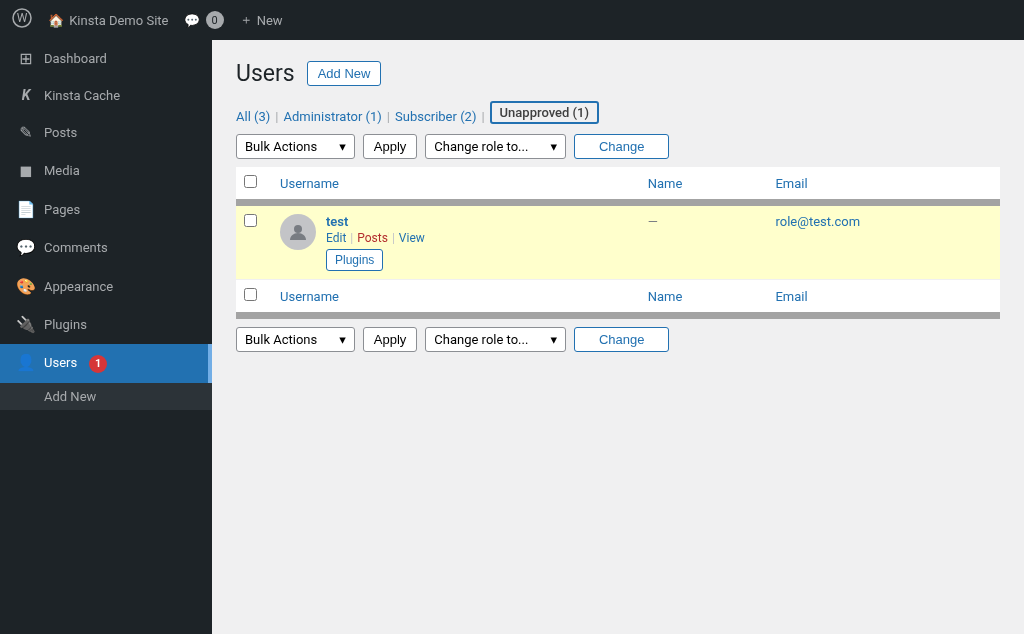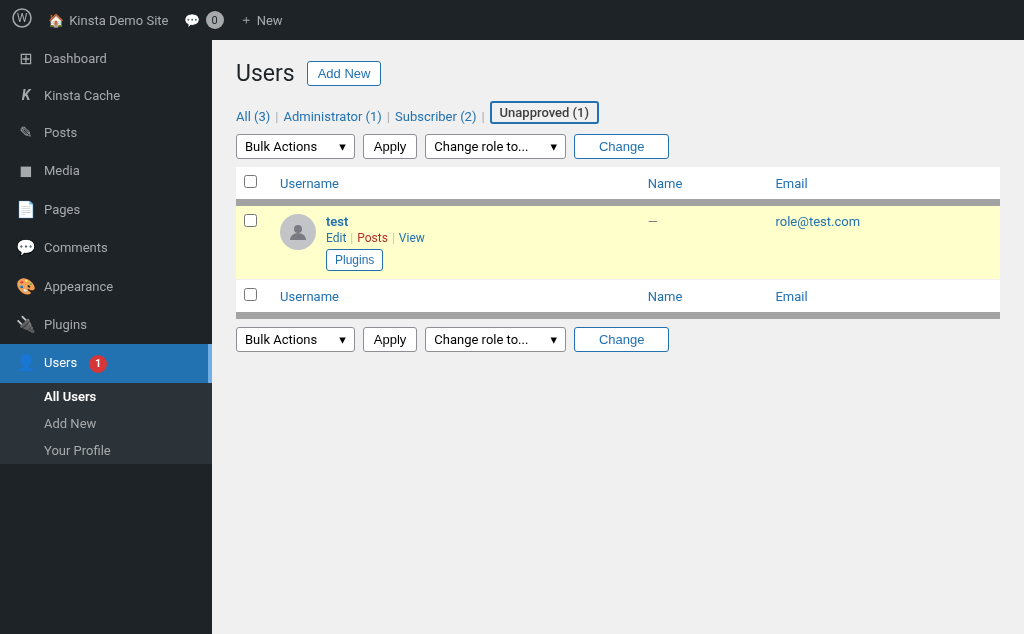--- a/index.html
+++ b/index.html
@@ -269,23 +269,21 @@
     <div class="sidebar-item">
       <span class="sidebar-icon">🔌</span>
       <span>Plugins</span>
     </div>
     <div class="sidebar-item active">
       <span class="sidebar-icon">👤</span>
       <span>Users</span>
       <div class="sidebar-badge">1</div>
     </div>
     <div class="sidebar-submenu">
-      <div class="sidebar-subitem active-sub">All Users</div>
       <div class="sidebar-subitem">Add New</div>
-      <div class="sidebar-subitem">Your Profile</div>
     </div>
   </div>
 
   <div id="main">
 
     <div class="page-title-row">
       <h1 class="page-title">Users</h1>
       <button class="add-new-btn">Add New</button>
     </div>
 

